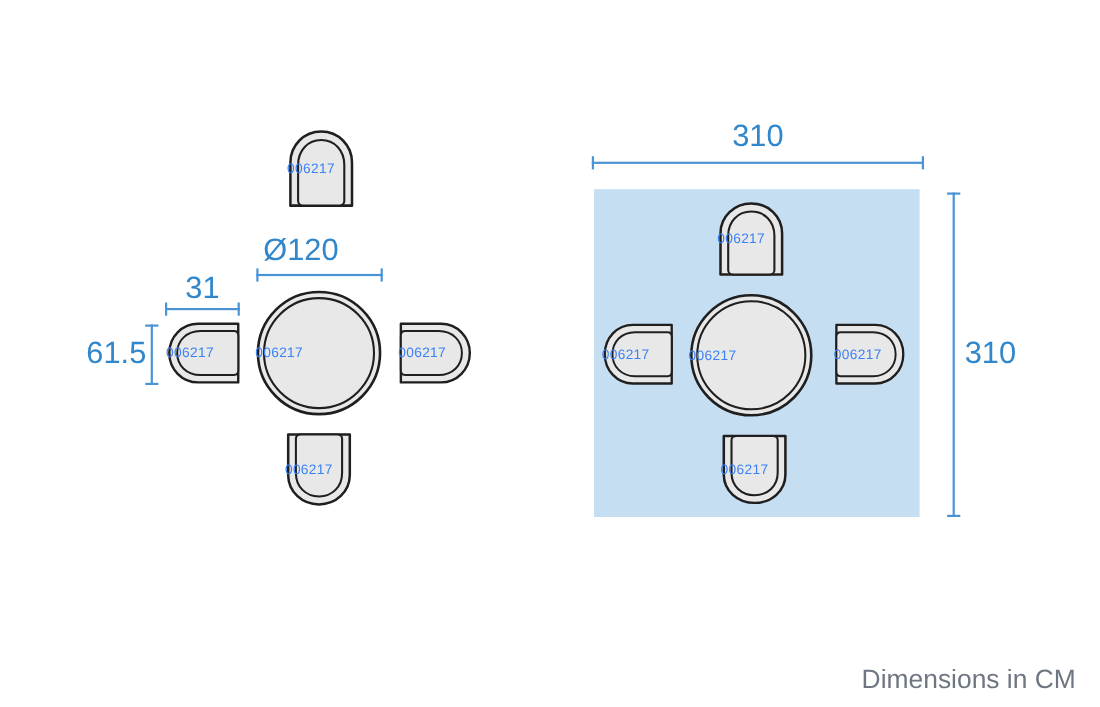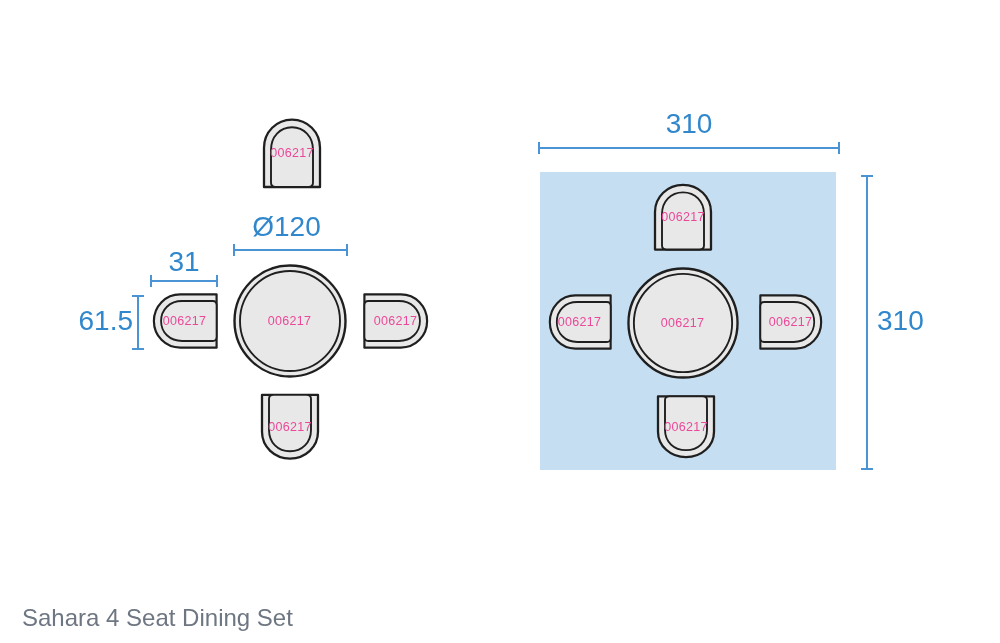--- a/index.html
+++ b/index.html
@@ -30,36 +30,36 @@
   .rot0{transform:translate(-50%,-50%);}
   .rot90{transform:translate(-50%,-50%) rotate(90deg);}
   .rot180{transform:translate(-50%,-50%) rotate(180deg);}
   .rot270{transform:translate(-50%,-50%) rotate(-90deg);}
   path.outer{fill:#e8e8e8;stroke:#1f1f1f;stroke-width:2.3;stroke-linejoin:round;}
   path.inner{fill:#e8e8e8;stroke:#1f1f1f;stroke-width:1.9;stroke-linejoin:round;}
   circle.outer{fill:#e8e8e8;stroke:#1f1f1f;stroke-width:2.4;}
   circle.inner{fill:#e8e8e8;stroke:#1f1f1f;stroke-width:1.9;}
   .code{
     position:absolute;left:0;right:0;top:50%;transform:translateY(-50%);
-    text-align:center;font-size:12.5px;color:#ec4899;letter-spacing:.3px;
+    font-size:12.5px;color:#3b82f6;letter-spacing:.3px;
   }
   
   .footprint{background:#c6def2;}
   
   .footer-text{color:#6e7682;font-size:24px;}
 </style>
 </head>
 <body>
 
 <div id="stage">
 
 
   <div>
 
-    <div class="abs dim-label center" style="left:229px;top:211px;width:115px;">Ø120</div>
+    <div class="abs dim-label center" style="left:216px;top:211px;width:115px;">Ø120</div>
     <div class="abs dim-h" style="left:233px;top:249px;width:115px;"></div>
 
     <div class="abs dim-label center" style="left:150px;top:246px;width:68px;">31</div>
     <div class="abs dim-h" style="left:150px;top:280px;width:68px;"></div>
 
     <div class="abs dim-label right" style="left:58px;top:305px;width:75px;">61.5</div>
     <div class="abs dim-v" style="left:137px;top:295px;height:55px;"></div>
 
     <div class="abs chair" style="left:261px;top:117px;width:62px;height:72px;">
       <svg viewBox="0 0 62 70" preserveAspectRatio="none" class="rot0" width="62" height="72">
@@ -146,15 +146,15 @@
 
     <div class="abs table-round" style="left:626px;top:266px;width:113px;height:113px;">
       <svg viewBox="0 0 115 115" class="rot0" width="113" height="113">
         <circle class="outer" cx="57.5" cy="57.5" r="55.5"></circle>
         <circle class="inner" cx="57.5" cy="57.5" r="50"></circle>
       </svg>
       <span class="code">006217</span>
     </div>
   </div>
 
-  <div class="abs footer-text" style="left:22px;top:604px;">Sahara 4 Seat Dining Set</div>
+  <div class="abs footer-text" style="right:22px;top:604px;">Dimensions in CM</div>
 
 </div>
 
 </body></html>

